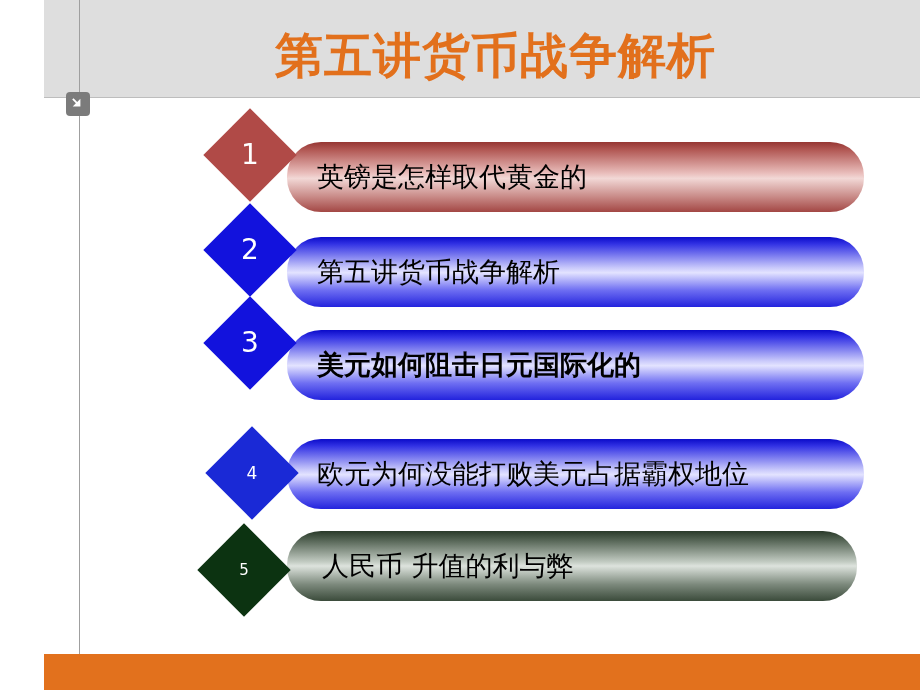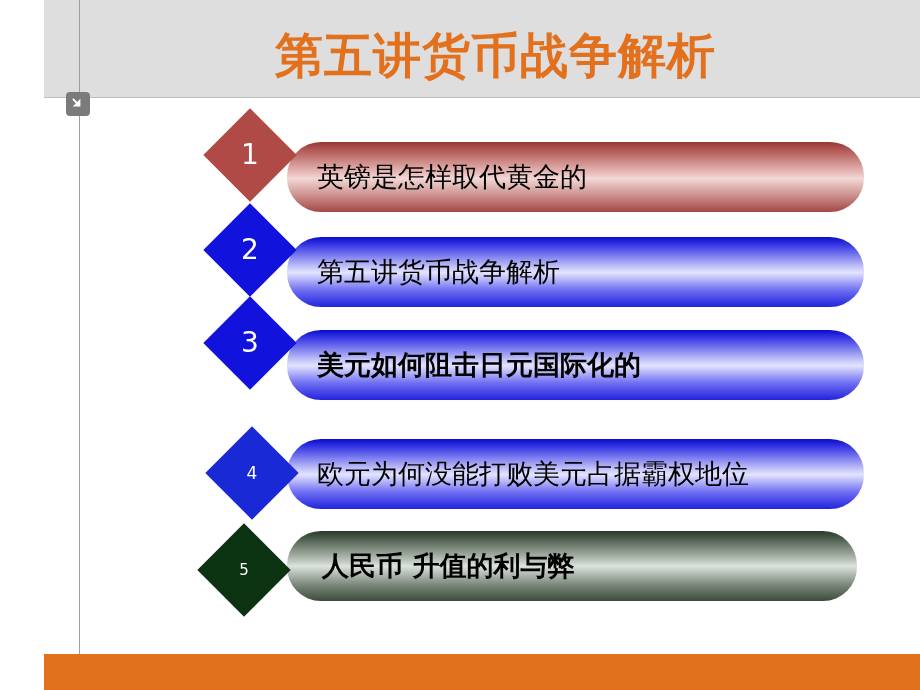--- a/index.html
+++ b/index.html
@@ -172,21 +172,21 @@
 
   #row-4 .bar { left: 243px; top: 423px; width: 577px; height: 70px;
     background: linear-gradient(to bottom, #0b0bc9 0%, #3232e4 10%, #c9c9fb 44%, #e3e3ff 51%, #6e6ef2 76%, #2323dd 100%); }
   #row-4 .bar-label { left: 30px; }
   #row-4 .diamond { left: 175px; top: 424px; width: 66px; height: 66px;
     background: #1a29d6; }
   #row-4 .diamond-num { font-size: 17px; }
 
   #row-5 .bar { left: 243px; top: 515px; width: 570px; height: 70px;
     background: linear-gradient(to bottom, #2a3a2a 0%, #4a5a4a 10%, #c2cbc2 44%, #dde3dd 50%, #7d8a7d 76%, #3b4b3b 100%); }
-  #row-5 .bar-label { left: 35px; font-weight: bold; }
+  #row-5 .bar-label { left: 35px; }
   #row-5 .diamond { left: 167px; top: 521px; width: 66px; height: 66px;
     background: #0c3311; }
   #row-5 .diamond-num { font-size: 15px; }
 </style>
 </head>
 <body>
 
 <div class="slide">
 
   <div class="header-band"></div>

